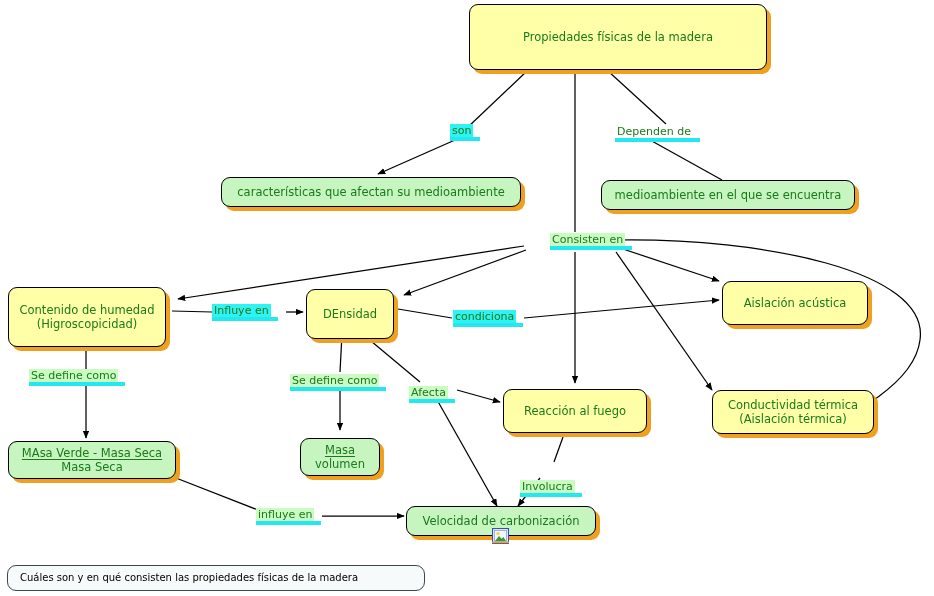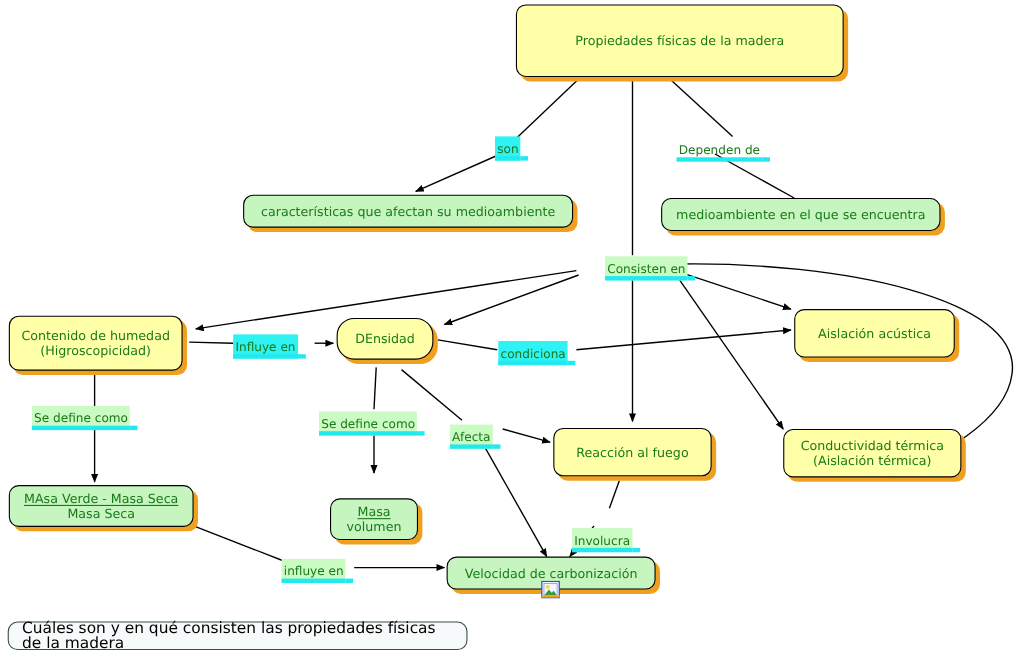--- a/index.html
+++ b/index.html
@@ -48,21 +48,21 @@
     text-underline-offset: 2px;
   }
   
   .lbl {
     position: absolute;
     box-sizing: border-box;
     color: #1a7a1a;
     font-size: 11px;
     line-height: 13px;
     white-space: nowrap;
-    padding: 5px 2px 0 2px;
+    padding: 0 2px 0 2px;
     border-bottom: 4px solid #22e8ef;
     z-index: 4;
   }
   .lbl.hl-green { background: #c9fbc2; }
   .lbl.hl-cyan  { background: #2ff2f2; }
   .lbl.hl-none  { background: transparent; }
   .lbl::after {
     content: "";
     position: absolute;
     right: -7px;
@@ -72,21 +72,21 @@
     background: #22e8ef;
   }
   
   .question-box {
     position: absolute;
     box-sizing: border-box;
     background: #f7fafa;
     border: 1.3px solid #3a4a4a;
     border-radius: 9px;
     color: #000000;
-    font-size: 14px;
+    font-size: 10px;
     line-height: 14px;
     display: flex;
     align-items: center;
     padding: 0 12px;
     z-index: 5;
   }
   
   .thumb-icon {
     position: absolute;
     width: 17px;
@@ -159,26 +159,26 @@
   </div>
 
   <div class="node green" style="left:221px; top:177px; width:300px; height:30px;">
     <span>características que afectan su medioambiente</span>
   </div>
 
   <div class="node green" style="left:601px; top:180px; width:254px; height:30px;">
     <span>medioambiente en el que se encuentra</span>
   </div>
 
-  <div class="node yellow" style="left:8px; top:287px; width:158px; height:50px;">
+  <div class="node yellow" style="left:8px; top:287px; width:158px; height:60px;">
     <span>Contenido de humedad</span>
     <span>(Higroscopicidad)</span>
   </div>
 
-  <div class="node yellow" style="left:306px; top:289px; width:88px; height:38px;border-radius:16px;">
+  <div class="node yellow" style="left:306px; top:289px; width:88px; height:50px;">
     <span>DEnsidad</span>
   </div>
 
   <div class="node yellow" style="left:722px; top:281px; width:146px; height:44px;">
     <span>Aislación acústica</span>
   </div>
 
   <div class="node yellow" style="left:503px; top:389px; width:144px; height:44px;">
     <span>Reacción al fuego</span>
   </div>
@@ -186,21 +186,21 @@
   <div class="node yellow" style="left:712px; top:390px; width:162px; height:44px;">
     <span>Conductividad térmica</span>
     <span>(Aislación térmica)</span>
   </div>
 
   <div class="node green" style="left:8px; top:441px; width:168px; height:38px;">
     <span class="frac-top">MAsa Verde  - Masa Seca</span>
     <span>Masa Seca</span>
   </div>
 
-  <div class="node green" style="left:300px; top:438px; width:80px; height:38px;margin-top:15px;">
+  <div class="node green" style="left:300px; top:438px; width:80px; height:38px;">
     <span class="frac-top">Masa</span>
     <span>volumen</span>
   </div>
 
   <div class="node green" style="left:406px; top:506px; width:190px; height:30px;">
     <span>Velocidad de carbonización</span>
   </div>
 
   <svg class="thumb-icon" style="left:492px; top:528px;" viewBox="0 0 17 16" xmlns="http://www.w3.org/2000/svg">
     <rect x="0.5" y="0.5" width="16" height="15" fill="#ffffff" stroke="#3050c8" stroke-width="1.3"></rect>

